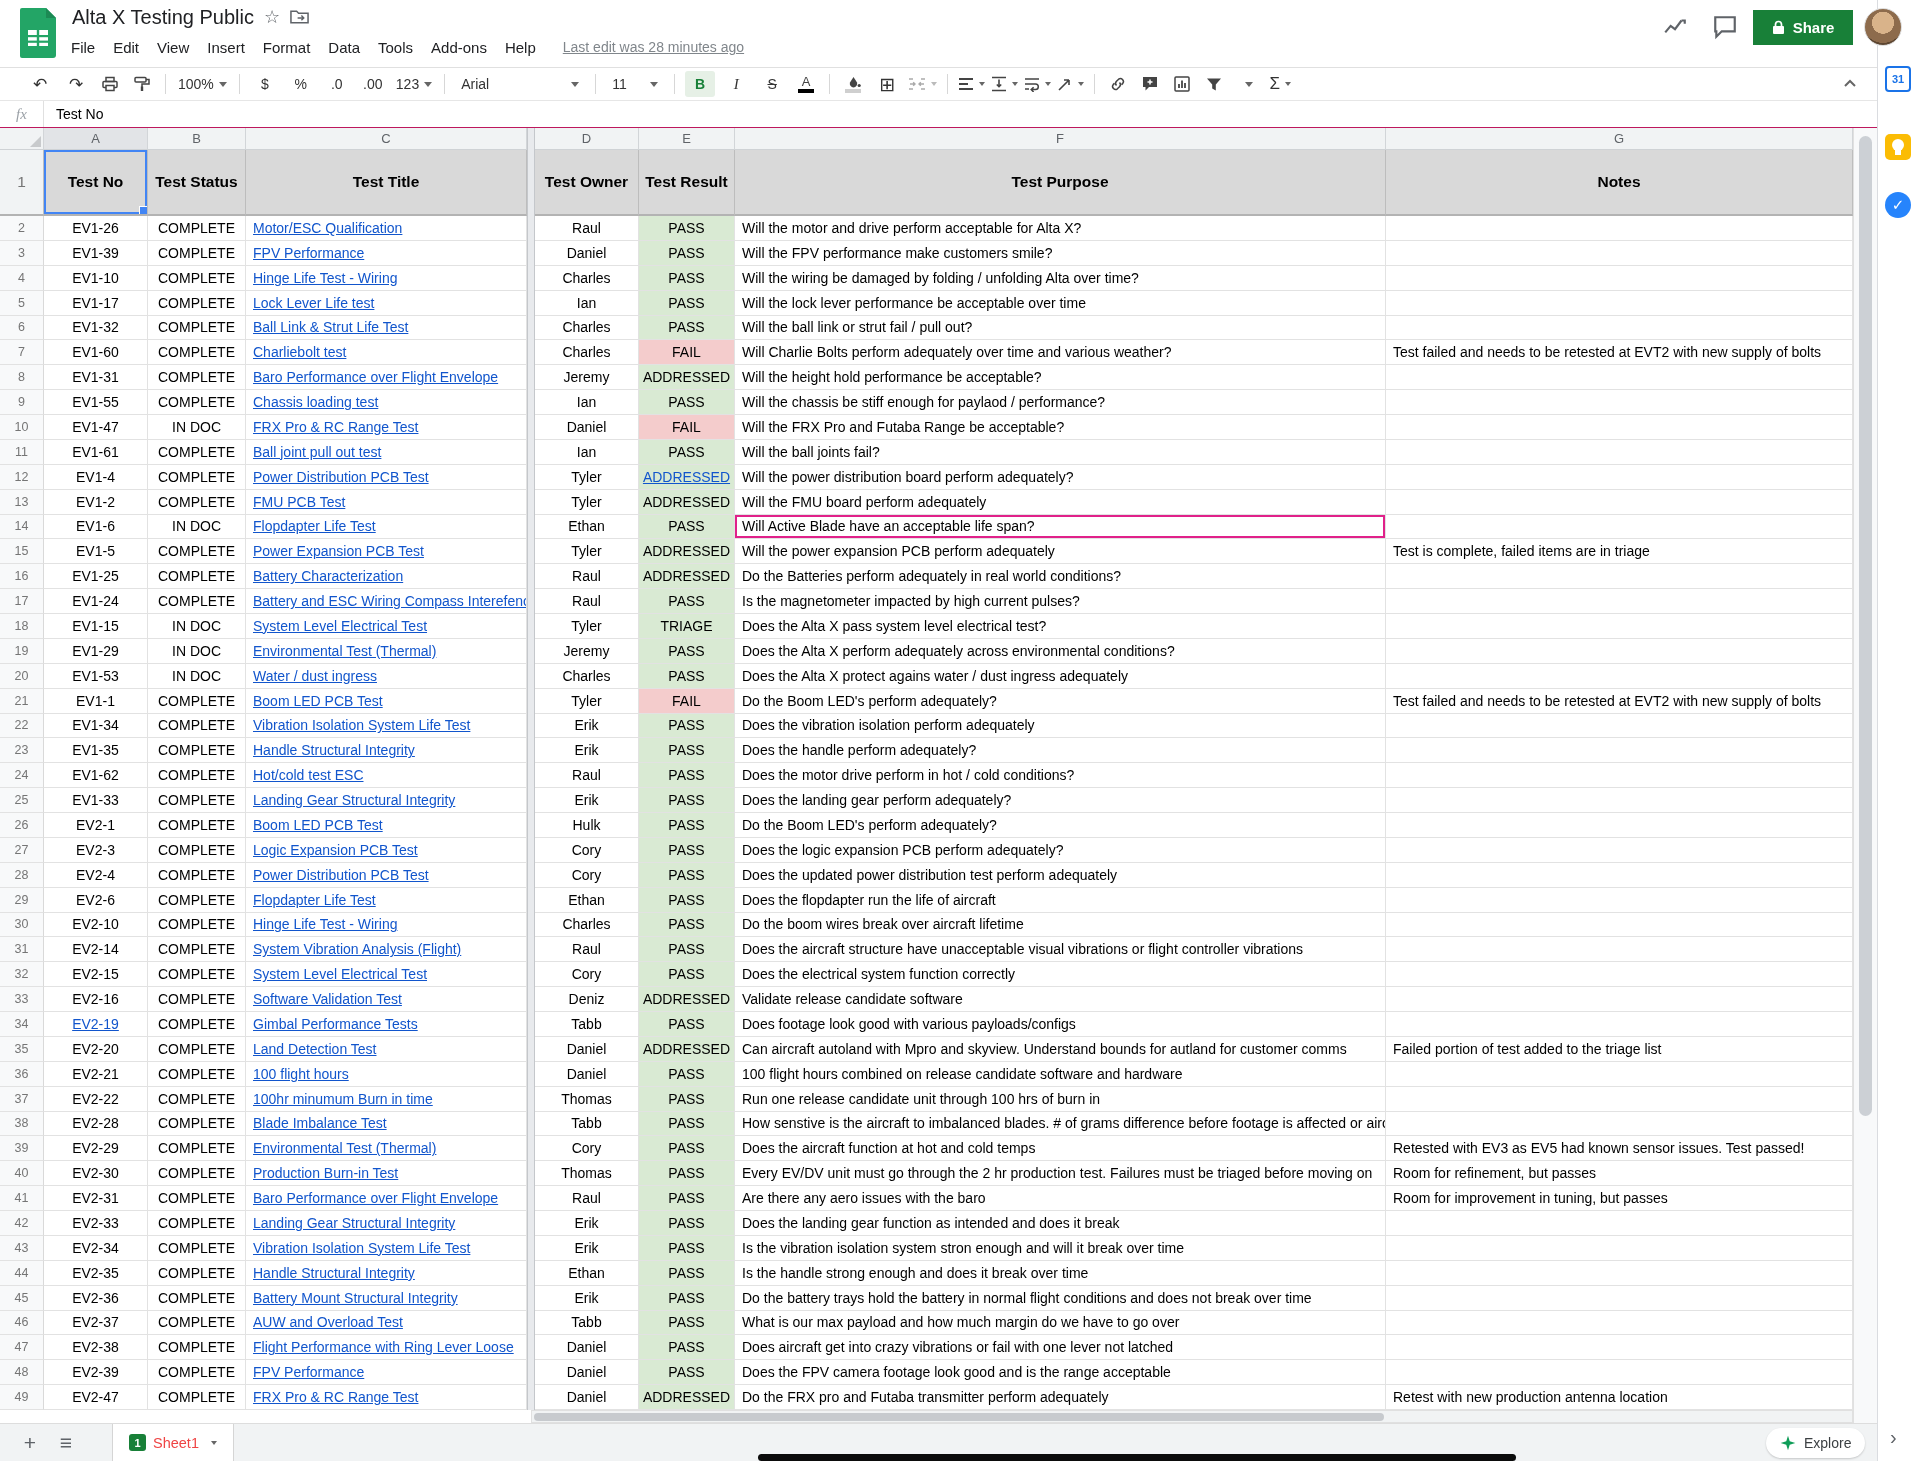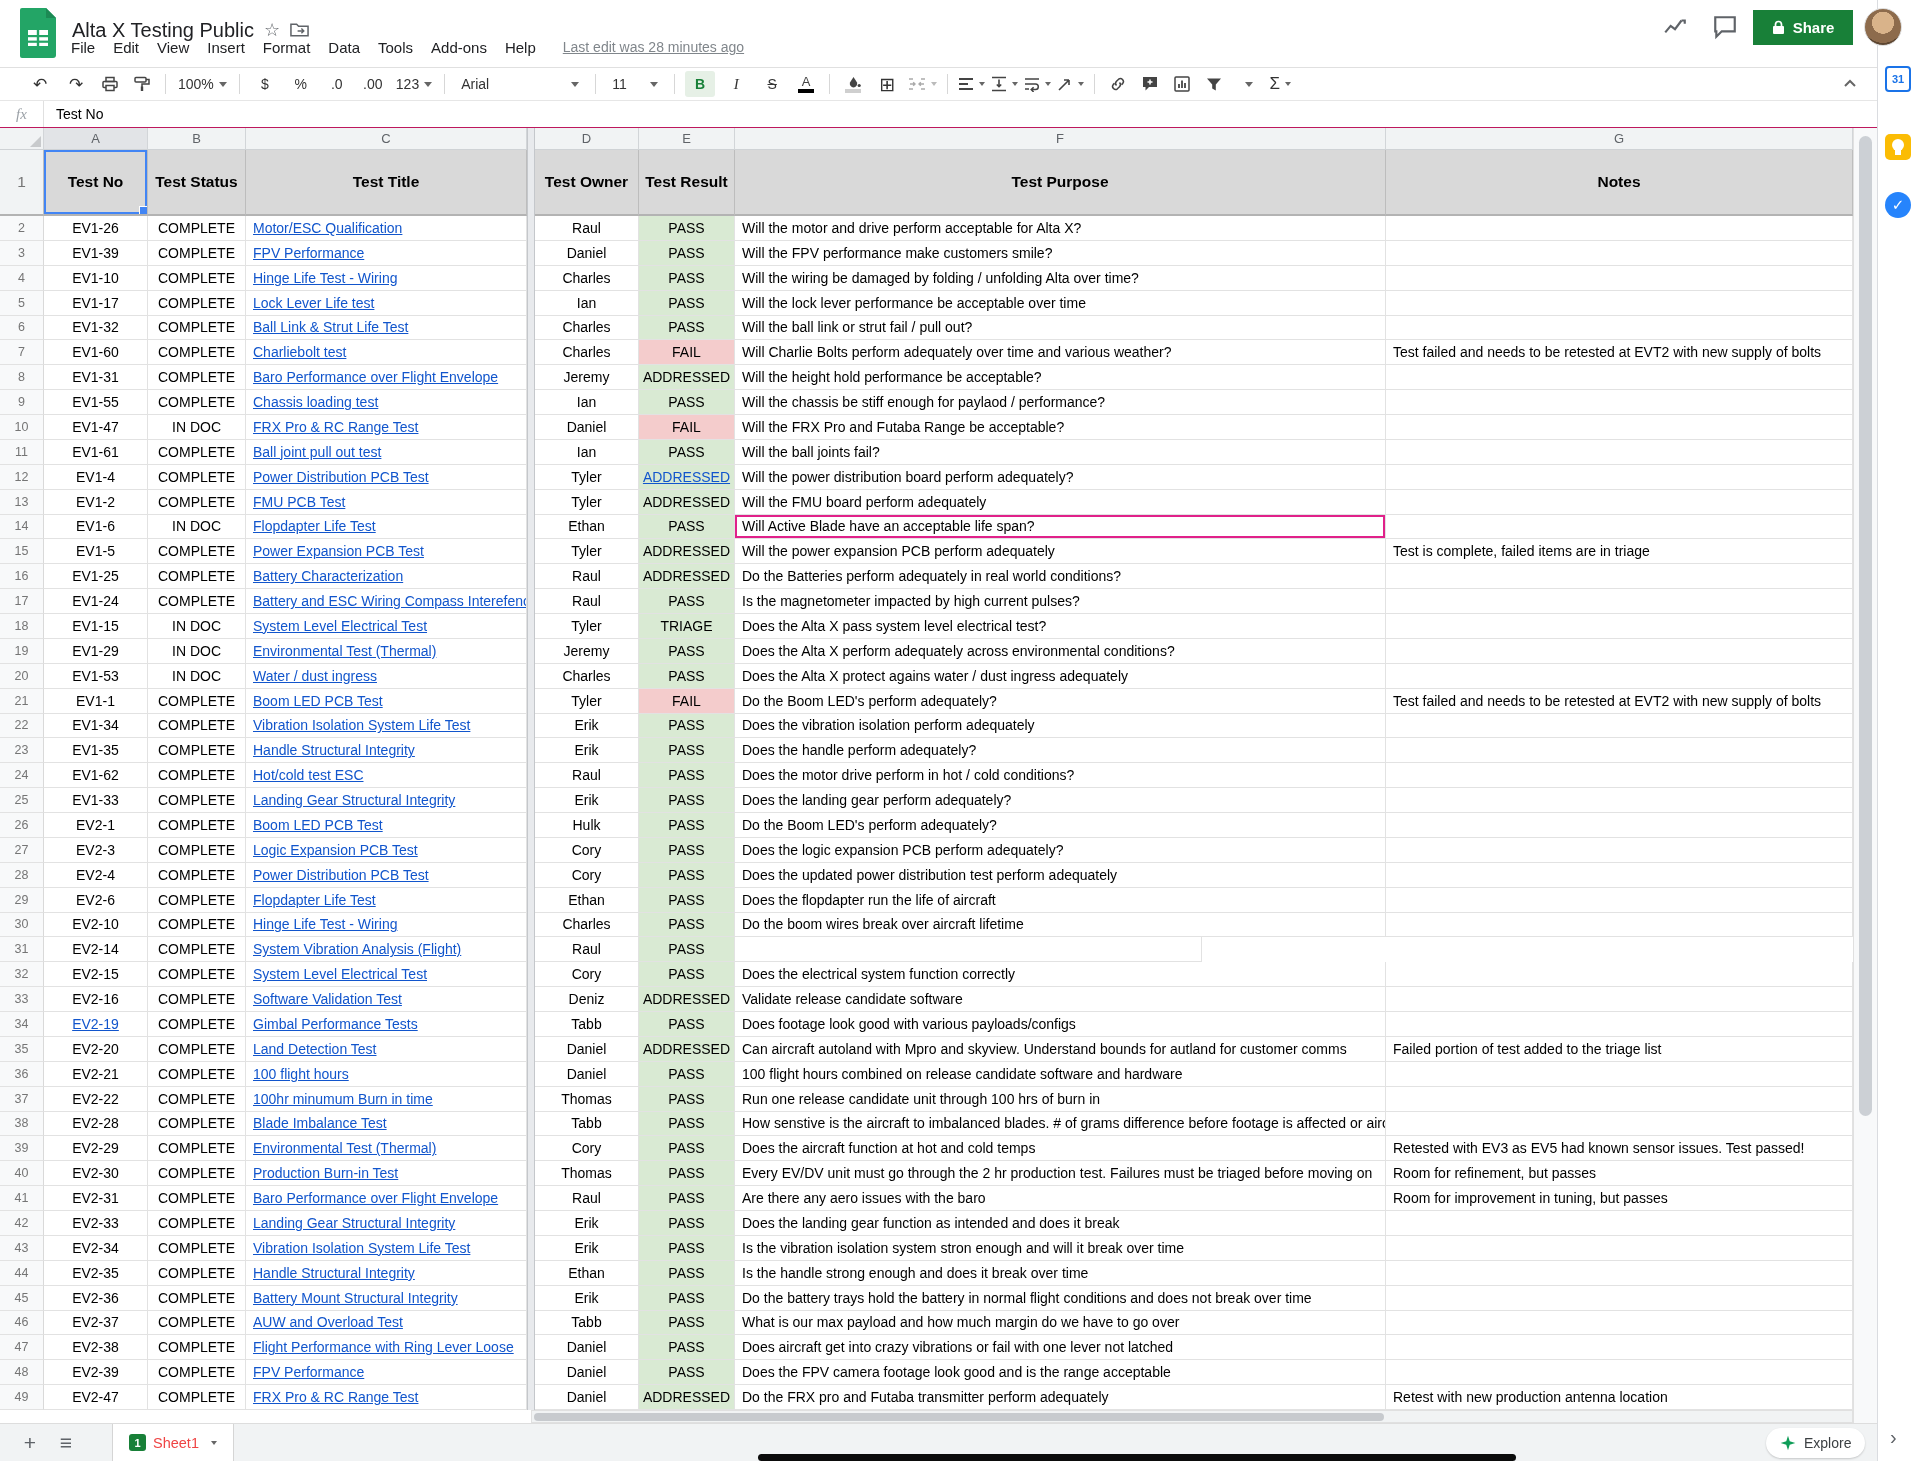--- a/index.html
+++ b/index.html
@@ -2,21 +2,21 @@
 <html><head>
 <meta charset="utf-8">
 <style>
   html,body{margin:0;padding:0;background:#fff;}
   #app{position:relative;width:1918px;height:1461px;overflow:hidden;
        font-family:"Liberation Sans","DejaVu Sans",sans-serif;color:#202124;background:#fff;}
 
   
   .topbar{position:absolute;left:0;top:0;width:1877px;height:67px;background:#fff;}
   .logo{position:absolute;left:20px;top:8px;width:36px;height:50px;}
-  .title-row{position:absolute;left:72px;top:16px;display:flex;align-items:center;gap:10px;height:28px;}
+  .title-row{position:absolute;left:72px;top:3px;display:flex;align-items:center;gap:10px;height:28px;}
   .doc-title{font-size:20px;color:#202124;}
   .star{font-size:18px;color:#5f6368;line-height:1;}
   .menubar{position:absolute;left:62px;top:34px;display:flex;align-items:center;height:26px;}
   .menubar .mi{font-size:15px;color:#202124;padding:0 9px;cursor:default;}
   .lastedit{font-size:14px;color:#80868b;text-decoration:underline;margin-left:18px;white-space:nowrap;}
   .top-ic{position:absolute;top:14px;width:26px;height:26px;color:#5f6368;}
   .share-btn{position:absolute;left:1753px;top:10px;width:100px;height:35px;background:#188038;border-radius:0;
       display:flex;align-items:center;justify-content:center;gap:8px;color:#fff;font-size:15px;font-weight:bold;}
   .avatar{position:absolute;left:1864px;top:8px;width:36px;height:36px;border-radius:50%;z-index:30;
       background:radial-gradient(circle at 50% 38%,#d9b38a 0 38%,#8d6b4c 39% 70%,#5d4631 71%);border:1px solid #ddd;}
@@ -651,20 +651,21 @@
           <div class="c cwg pl"></div>
         </div>
         <div class="hrow grow">
           <div class="c cw0 gut">31</div>
           <div class="c cwa tc">EV2-14</div>
           <div class="c cwb tc">COMPLETE</div>
           <div class="c cwc pl link">System Vibration Analysis (Flight)</div>
           <div class="c cwz fz"></div>
           <div class="c cwd tc">Raul</div>
           <div class="c cwe tc ok">PASS</div>
+          <div class="c cwf pl">Does the aircraft structure have unacceptable visual vibrations or flight controller vibrations</div>
           <div class="c cwg pl"></div>
         </div>
         <div class="hrow grow">
           <div class="c cw0 gut">32</div>
           <div class="c cwa tc">EV2-15</div>
           <div class="c cwb tc">COMPLETE</div>
           <div class="c cwc pl link">System Level Electrical Test</div>
           <div class="c cwz fz"></div>
           <div class="c cwd tc">Cory</div>
           <div class="c cwe tc ok">PASS</div>

